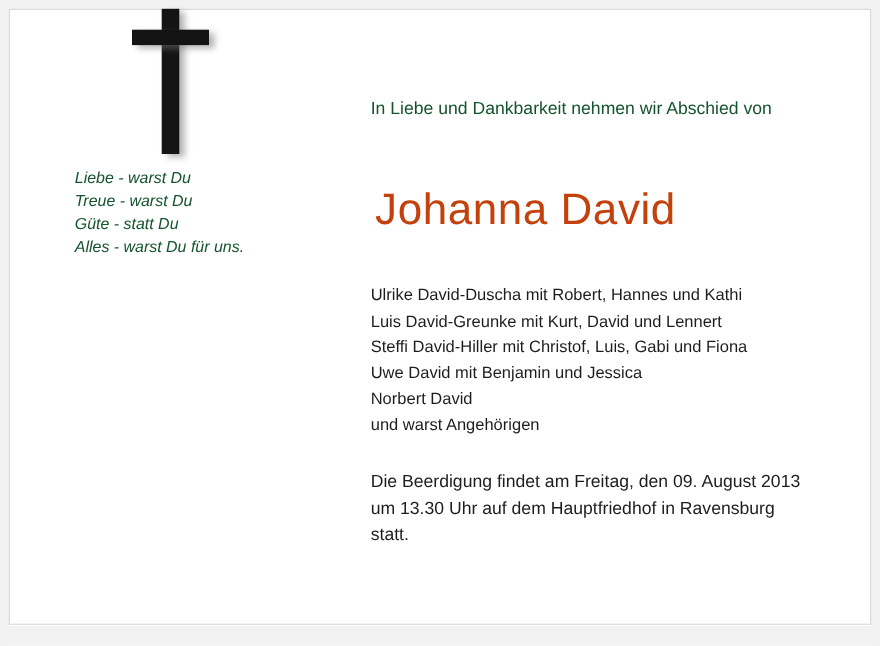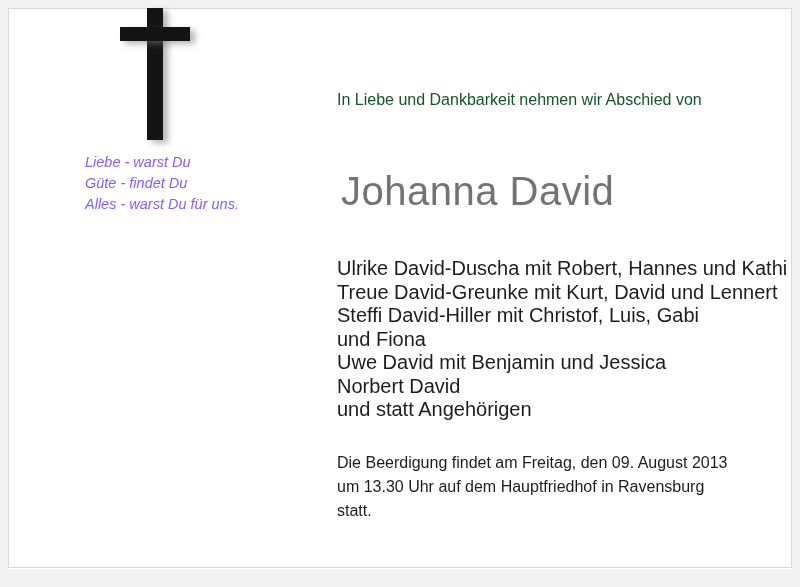--- a/index.html
+++ b/index.html
@@ -80,27 +80,27 @@
     top: 19px;
     width: 70px;
     height: 14px;
     background: #141414;
     box-shadow: 5px 3px 6px rgba(120,120,120,0.55);
   }
 
   
   .verse {
     position: absolute;
-    left: 85px;
+    left: 68px;
     top: 152px;
     width: 220px;
     font-style: italic;
     font-size: 14.5px;
     line-height: 21px;
-    color: #8b5cf6;
+    color: #14532d;
   }
   .verse div {
     white-space: nowrap;
   }
 
   
   .main-col {
     position: absolute;
     left: 337px;
     top: 88px;
@@ -109,35 +109,35 @@
   .intro {
     font-size: 16px;
     line-height: 23px;
     color: #14532d;
     margin: 0;
   }
   .deceased-name {
     font-size: 40px;
     font-weight: normal;
     letter-spacing: 0.5px;
-    color: #737373;
+    color: #c2410c;
     margin: 58px 0 0 4px;
     line-height: 44px;
   }
   .dates {
     margin: 16px 0 0 0;
     font-size: 16.5px;
     color: #1d1d1d;
     white-space: pre;
   }
   .dates .birth { margin-right: 38px; }
 
   .survivors {
     margin: 44px 0 0 0;
-    font-size: 20px;
+    font-size: 15px;
     line-height: 23.5px;
     color: #1d1d1d;
   }
   .survivors div { white-space: nowrap; }
   .survivors div.wrapline { white-space: normal; }
 
   .funeral {
     margin: 29px 0 0 0;
     font-size: 16px;
     line-height: 24px;
@@ -157,35 +157,36 @@
 
   <div class="notice-border"></div>
 
   <div class="cross">
     <div class="vertical"></div>
     <div class="horizontal"></div>
   </div>
 
   <div class="verse">
     <div>Liebe - warst Du</div>
-    <div>Güte - findet Du</div>
+    <div>Treue - warst Du</div>
+    <div>Güte - statt Du</div>
     <div>Alles - warst Du für uns.</div>
   </div>
 
   <div class="main-col">
     <p class="intro">In Liebe und Dankbarkeit nehmen wir Abschied von</p>
 
     <h1 class="deceased-name">Johanna David</h1>
 
 
     <div class="survivors">
       <div>Ulrike David-Duscha mit Robert, Hannes und Kathi</div>
-      <div>Treue David-Greunke mit Kurt, David und Lennert</div>
+      <div>Luis David-Greunke mit Kurt, David und Lennert</div>
       <div class="wrapline" style="width:378px;">Steffi David-Hiller mit Christof, Luis, Gabi und Fiona</div>
       <div>Uwe David mit Benjamin und Jessica</div>
       <div>Norbert David</div>
-      <div>und statt Angehörigen</div>
+      <div>und warst Angehörigen</div>
     </div>
 
     <p class="funeral">Die Beerdigung findet am Freitag, den 09. August 2013 um 13.30 Uhr auf dem Hauptfriedhof in Ravensburg statt.</p>
   </div>
 
 </div>
 
 </body></html>

